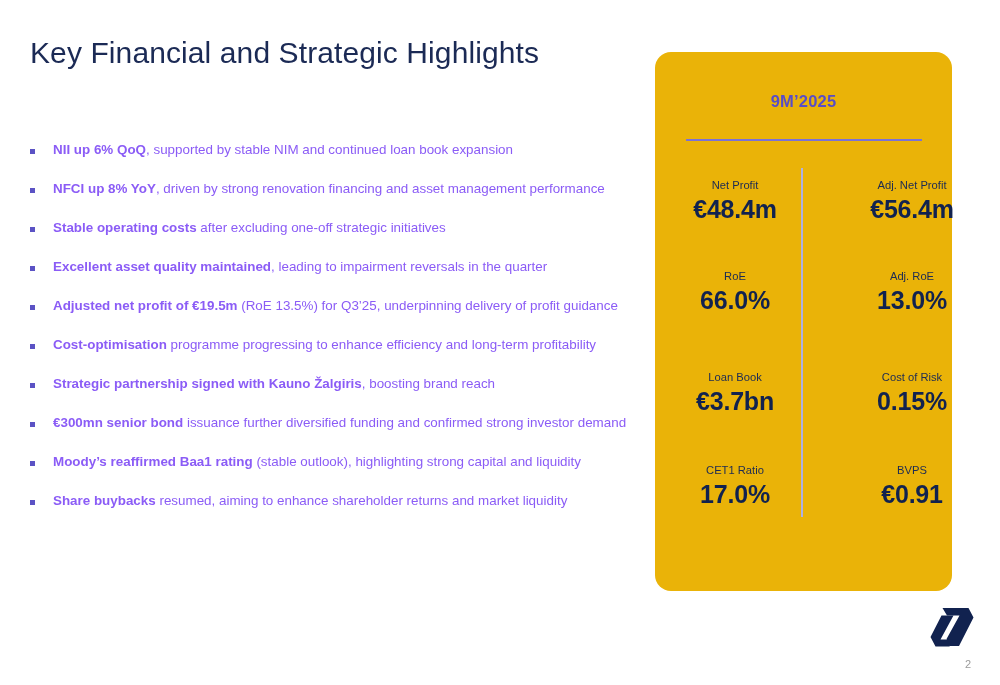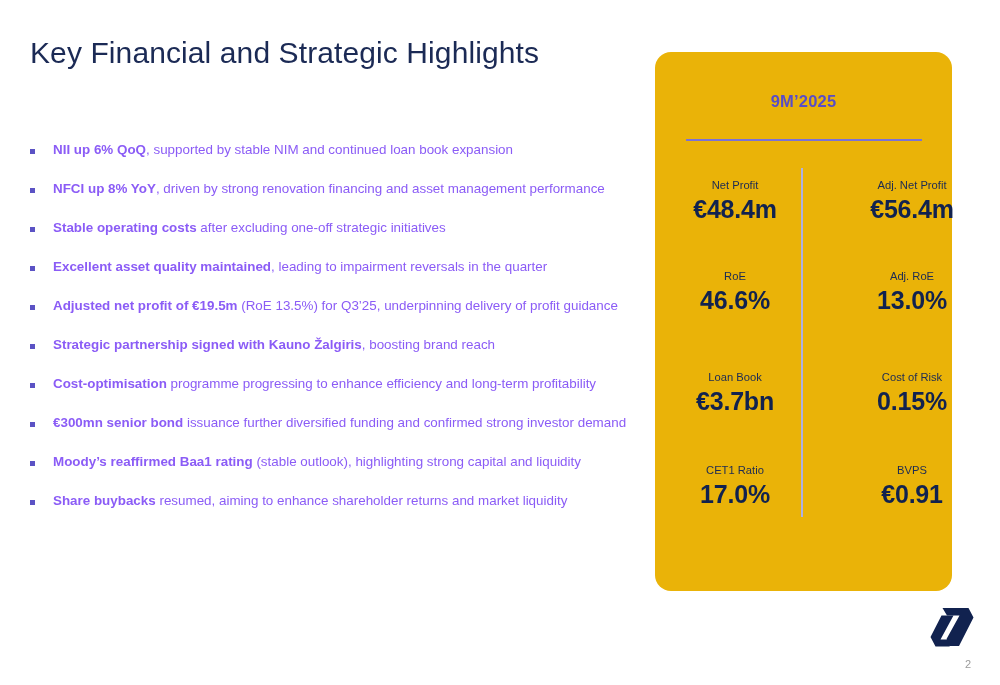--- a/index.html
+++ b/index.html
@@ -172,26 +172,26 @@
     <span class="bullet-text"><span class="b">Excellent asset quality maintained</span><span>, leading to impairment reversals in the quarter</span></span>
   </div>
 
   <div class="bullet-row">
     <span class="bullet-marker"></span>
     <span class="bullet-text"><span class="b">Adjusted net profit of €19.5m</span><span> (RoE 13.5%) for Q3’25, underpinning delivery of profit guidance</span></span>
   </div>
 
   <div class="bullet-row">
     <span class="bullet-marker"></span>
+    <span class="bullet-text"><span class="b">Cost-optimisation</span><span> programme progressing to enhance efficiency and long-term profitability</span></span>
+  </div>
+
+  <div class="bullet-row">
+    <span class="bullet-marker"></span>
     <span class="bullet-text"><span class="b">Strategic partnership signed with Kauno Žalgiris</span><span>, boosting brand reach</span></span>
-  </div>
-
-  <div class="bullet-row">
-    <span class="bullet-marker"></span>
-    <span class="bullet-text"><span class="b">Cost-optimisation</span><span> programme progressing to enhance efficiency and long-term profitability</span></span>
   </div>
 
   <div class="bullet-row">
     <span class="bullet-marker"></span>
     <span class="bullet-text"><span class="b">€300mn senior bond</span><span> issuance further diversified funding and confirmed strong investor demand</span></span>
   </div>
 
   <div class="bullet-row">
     <span class="bullet-marker"></span>
     <span class="bullet-text"><span class="b">Moody’s reaffirmed Baa1 rating</span><span> (stable outlook), highlighting strong capital and liquidity</span></span>
@@ -216,21 +216,21 @@
     <div class="metric-value">€48.4m</div>
   </div>
 
   <div class="metric-cell col-right row-1">
     <div class="metric-label">Adj. Net Profit</div>
     <div class="metric-value">€56.4m</div>
   </div>
 
   <div class="metric-cell col-left row-2">
     <div class="metric-label">RoE</div>
-    <div class="metric-value">46.6%</div>
+    <div class="metric-value">66.0%</div>
   </div>
 
   <div class="metric-cell col-right row-2">
     <div class="metric-label">Adj. RoE</div>
     <div class="metric-value">13.0%</div>
   </div>
 
   <div class="metric-cell col-left row-3">
     <div class="metric-label">Loan Book</div>
     <div class="metric-value">€3.7bn</div>

